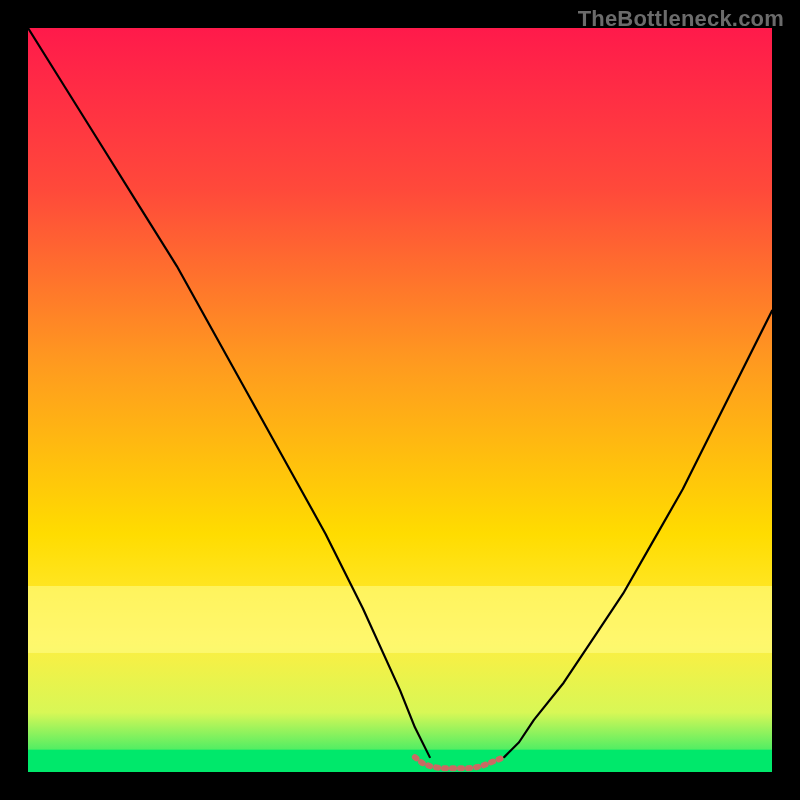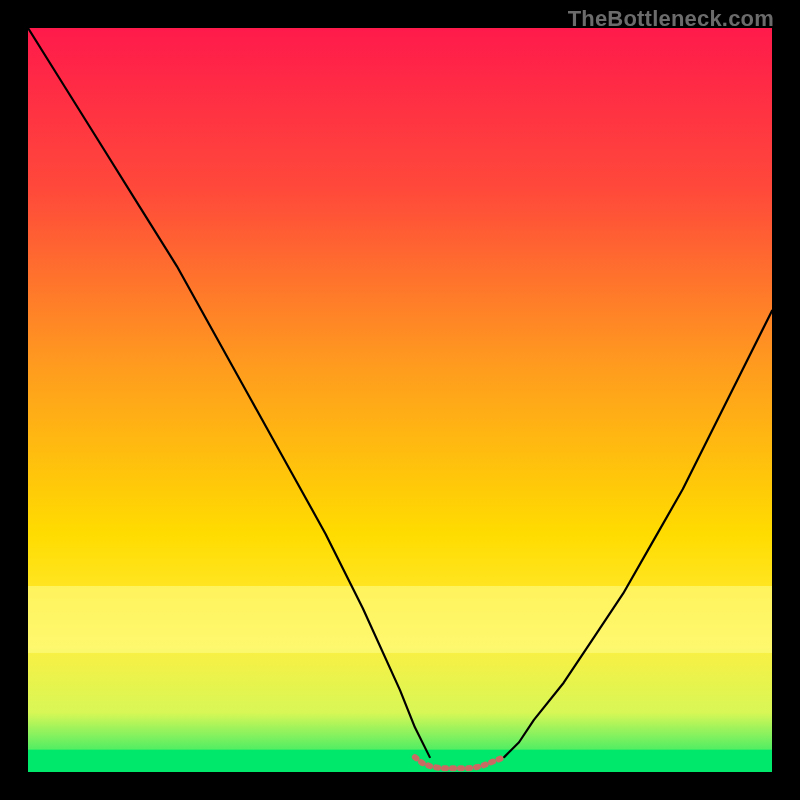--- a/index.html
+++ b/index.html
@@ -13,21 +13,21 @@
   }
   .frame {
     position: relative;
     width: 800px;
     height: 800px;
     background: #000000;
   }
   .watermark {
     position: absolute;
     top: 6px;
-    right: 26px;
+    right: 16px;
     color: #6b6b6b;
     font-size: 22px;
     font-weight: 600;
     letter-spacing: 0.2px;
     z-index: 3;
     user-select: none;
   }
   svg.plot {
     position: absolute;
     left: 28px;

